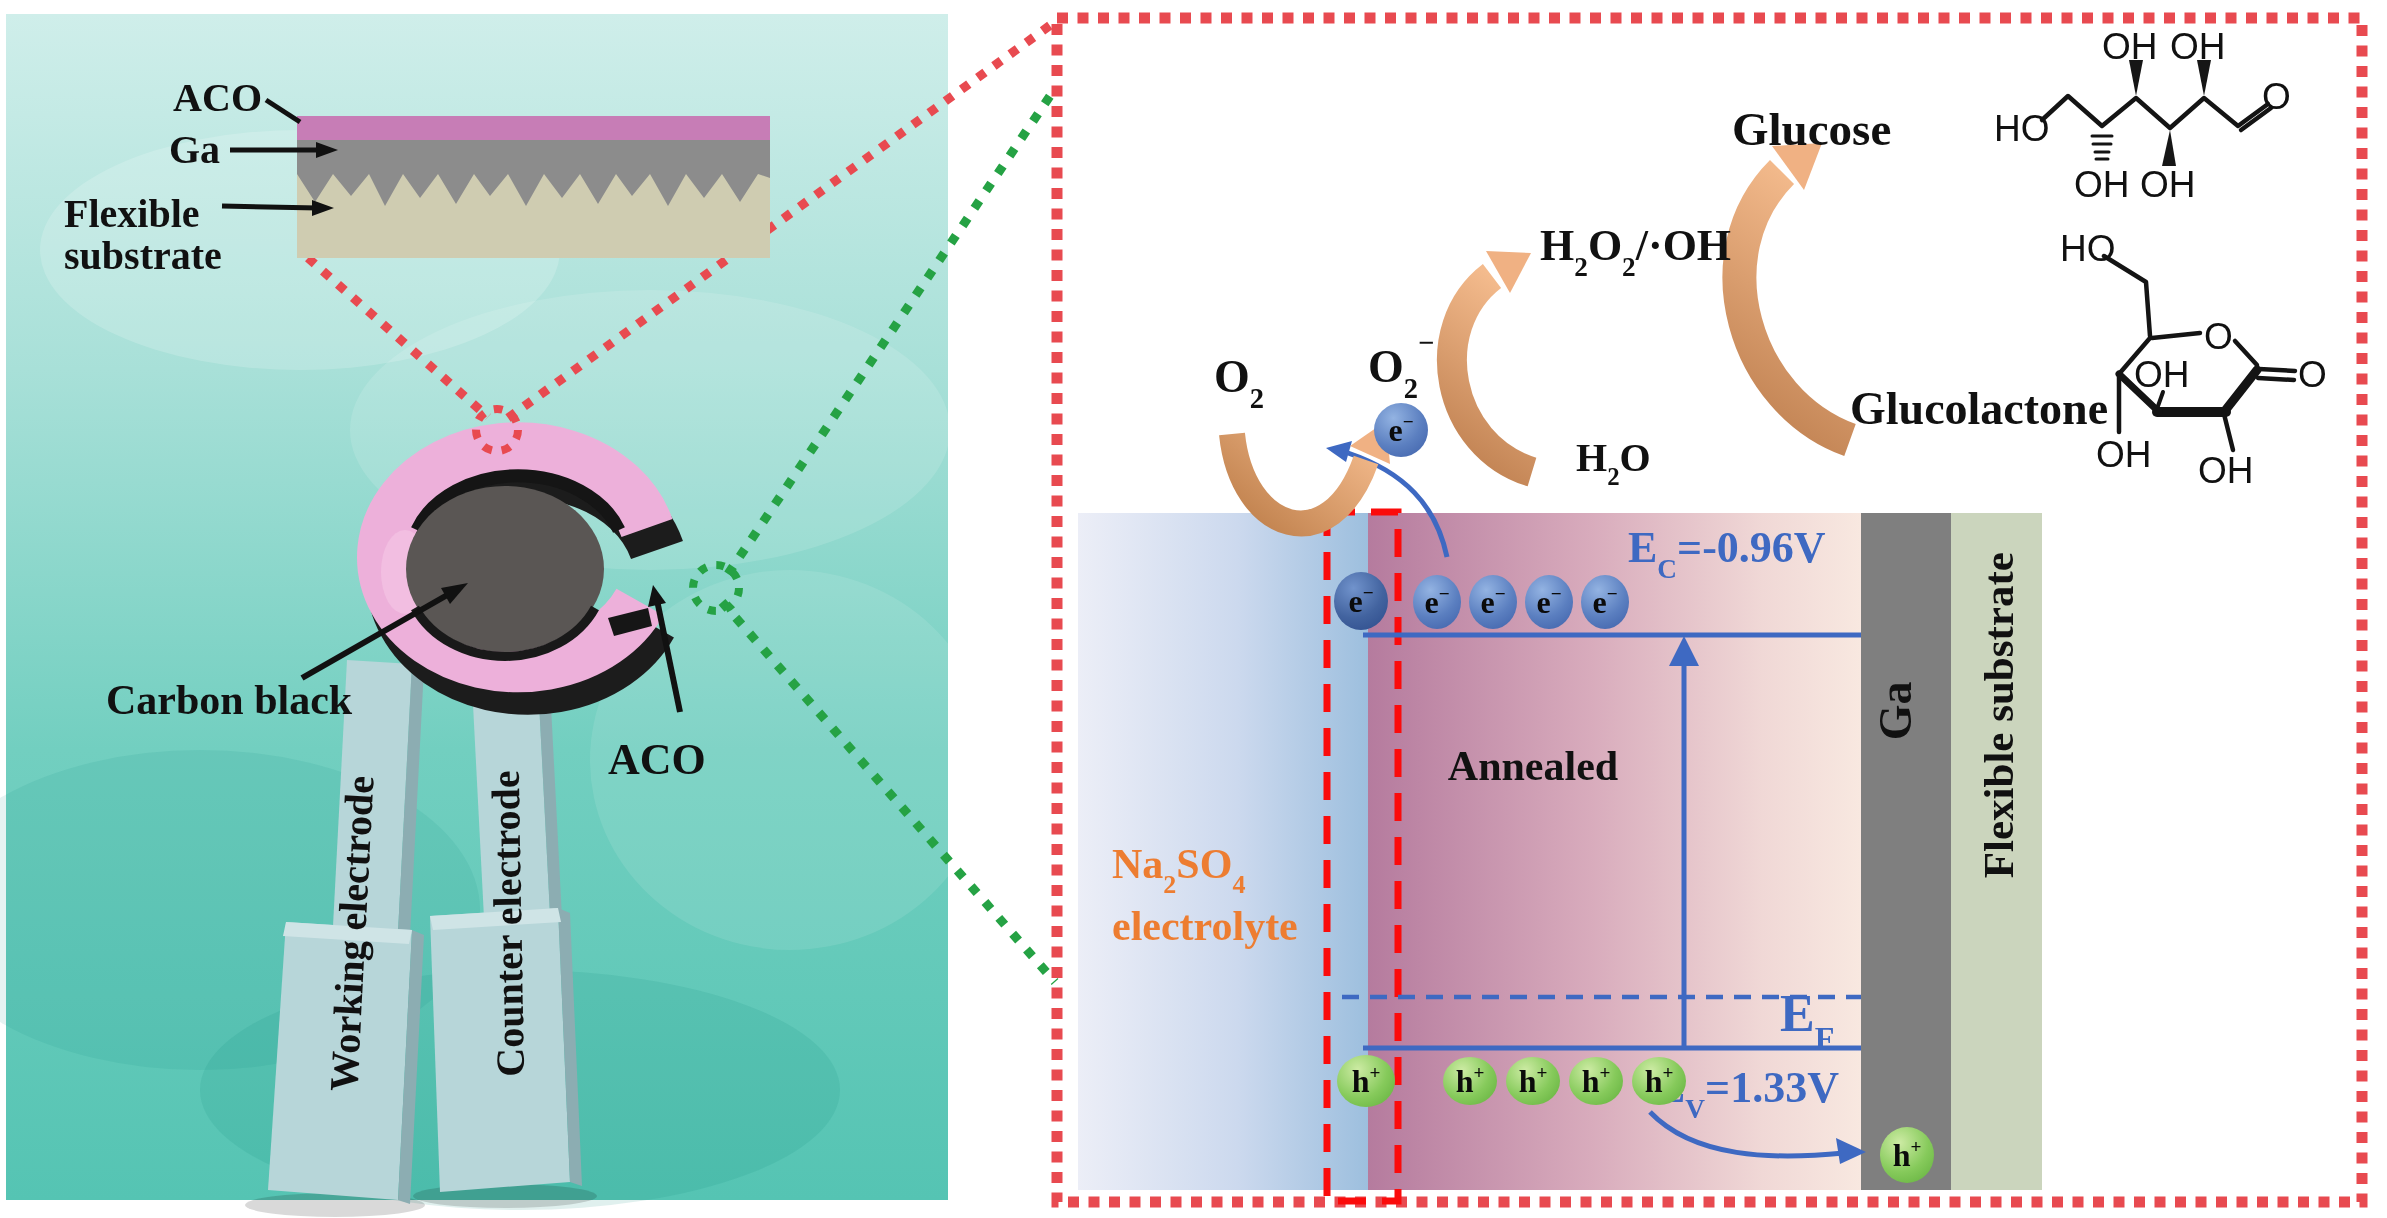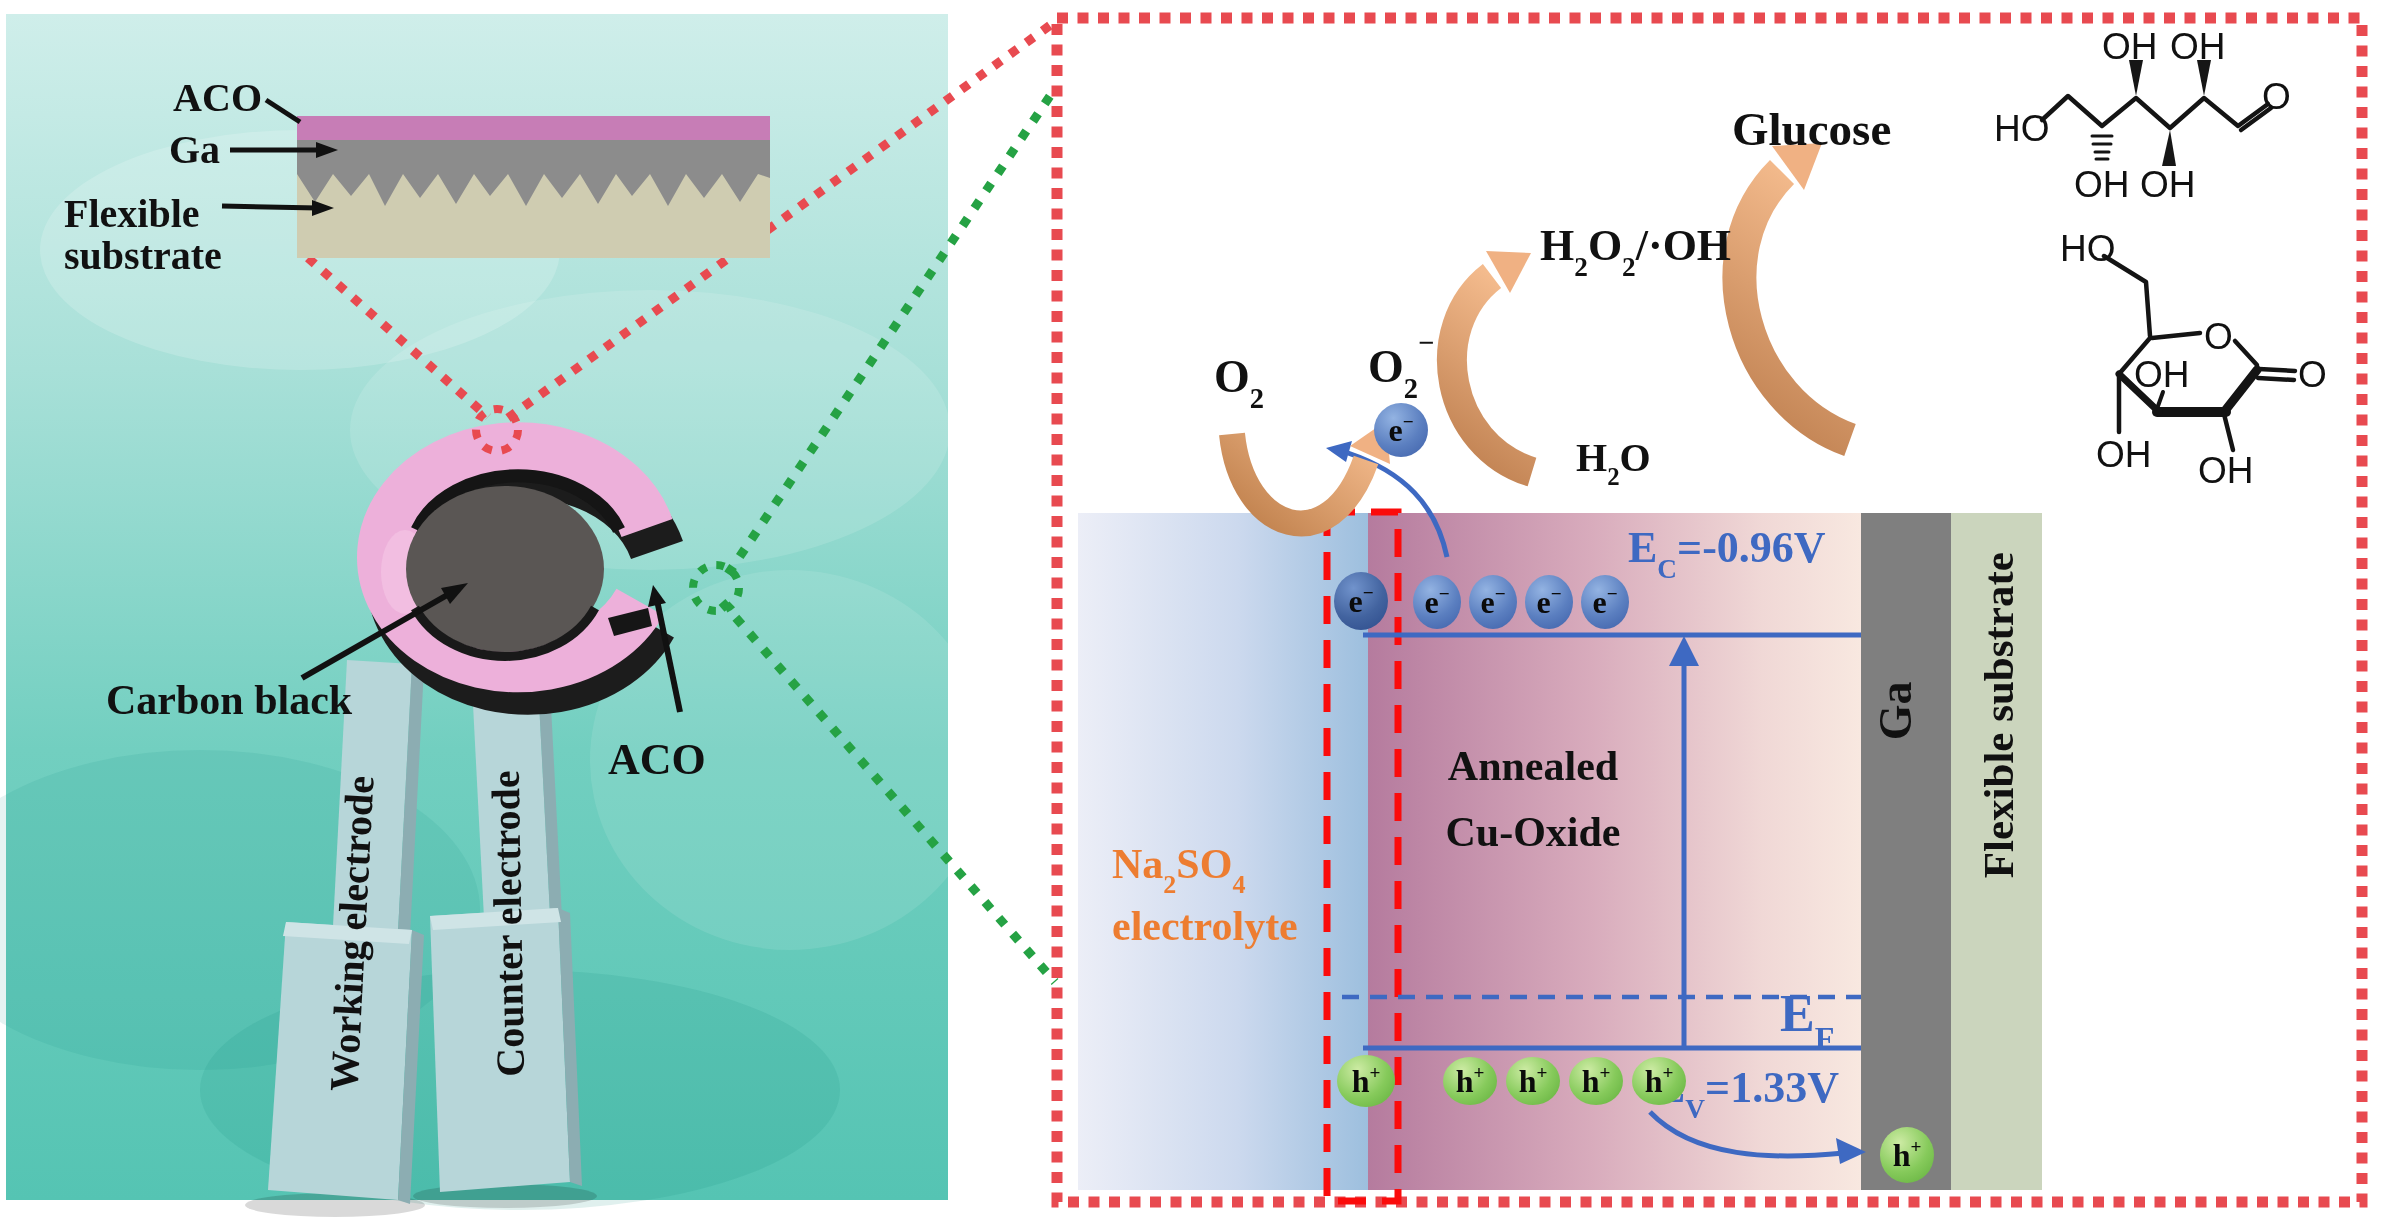--- a/index.html
+++ b/index.html
@@ -217,25 +217,25 @@
   <div class="lbl" style="left:106px;top:678px;font-size:42px">Carbon black</div>
   <div class="lbl" style="left:608px;top:736px;font-size:44px">ACO</div>
   <div class="lbl center" style="left:132px;top:912px;width:440px;font-size:40px;transform:rotate(-87deg);transform-origin:center">Working electrode</div>
   <div class="lbl center" style="left:298px;top:902px;width:420px;font-size:40px;transform:rotate(-91deg);transform-origin:center">Counter electrode</div>
 
   <div class="lbl" style="left:1214px;top:352px;font-size:46px"><span>O</span><sub>2</sub></div>
   <div class="lbl" style="left:1368px;top:342px;font-size:46px"><span>O</span><sub>2</sub><sup>−</sup></div>
   <div class="lbl" style="left:1540px;top:222px;font-size:44px"><span>H</span><sub>2</sub><span>O</span><sub>2</sub><span>/·OH</span></div>
   <div class="lbl" style="left:1576px;top:436px;font-size:40px"><span>H</span><sub>2</sub><span>O</span></div>
   <div class="lbl" style="left:1732px;top:104px;font-size:47px">Glucose</div>
+  <div class="lbl" style="left:1850px;top:384px;font-size:46px">Glucolactone</div>
 
   <div class="lbl orange" style="left:1112px;top:842px;font-size:42px"><span>Na</span><sub>2</sub><span>SO</span><sub>4</sub></div>
   <div class="lbl orange" style="left:1112px;top:904px;font-size:42px"><span>electrolyte</span></div>
   <div class="lbl center" style="left:1388px;top:744px;width:290px;font-size:42px">Annealed</div>
-  <div class="lbl center" style="left:1388px;top:810px;width:290px;font-size:42px">Cu-Oxide</div>
   <div class="lbl center rot90" style="left:1796px;top:686px;width:200px;font-size:46px">Ga</div>
   <div class="lbl center rot90" style="left:1789px;top:692px;width:420px;font-size:43px">Flexible substrate</div>
   <div class="lbl blue" style="left:1628px;top:524px;font-size:44px"><span>E</span><sub>C</sub><span>=-0.96V</span></div>
   <div class="lbl blue" style="left:1780px;top:986px;font-size:52px"><span>E</span><sub>F</sub></div>
   <div class="lbl blue" style="left:1656px;top:1064px;font-size:44px"><span>E</span><sub>V</sub><span>=1.33V</span></div>
 
   <div class="ball eball" style="left:1374px;top:403px;width:54px;height:54px">
       <span>e</span>
       <sup>−</sup>
     </div>

